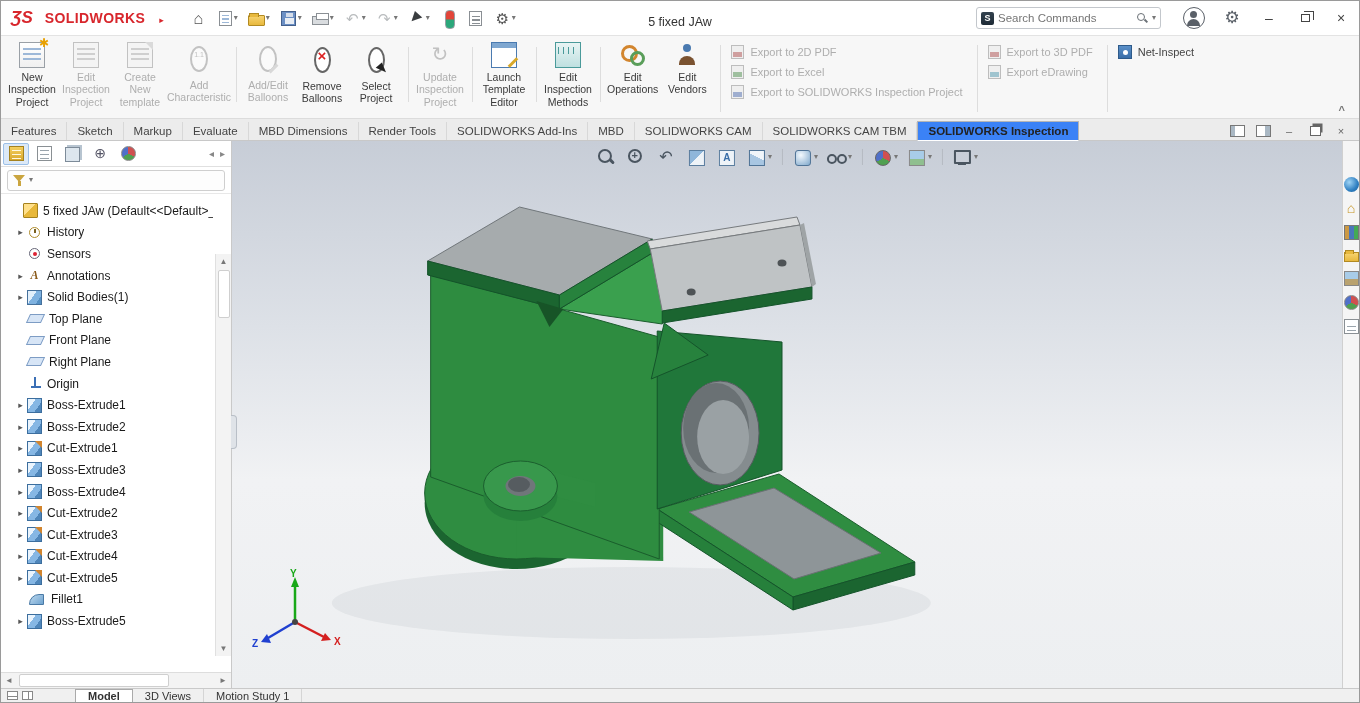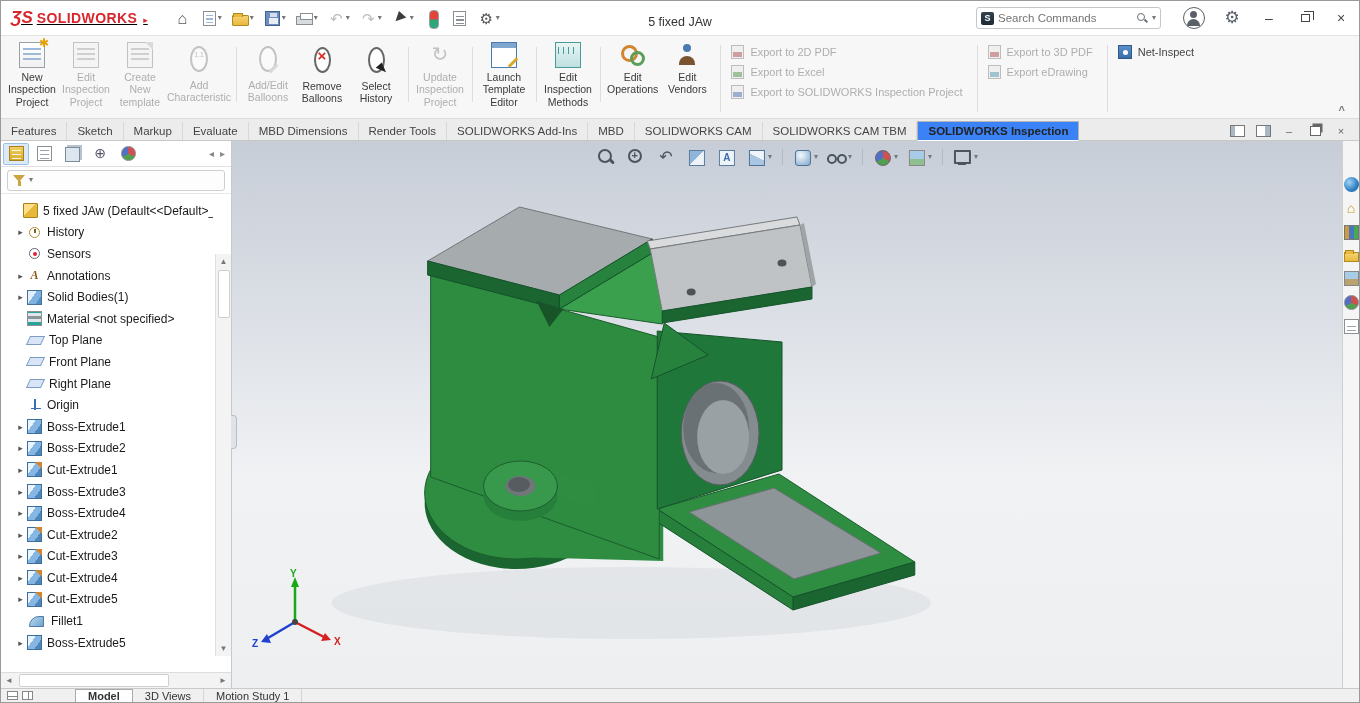--- a/index.html
+++ b/index.html
@@ -1,21 +1,21 @@
 <!DOCTYPE html>
 <html><head>
 <meta charset="utf-8">
 <style>
   * { margin:0; padding:0; box-sizing:border-box; }
   html,body { width:1360px; height:703px; overflow:hidden; font-family:"Liberation Sans", sans-serif; background:#e8e8e8; }
   .app { width:1360px; height:703px; display:flex; flex-direction:column; border:1px solid #9a9a9a; }
 
   
   .titlebar { height:35px; background:#ffffff; display:flex; align-items:center; border-bottom:1px solid #e3e3e3; position:relative; }
-  .logo { display:flex; align-items:baseline; gap:4px; padding:0 8px 0 10px;text-decoration:underline; }
+  .logo { display:flex; align-items:baseline; gap:12px; padding:0 8px 0 10px; }
   .logo-mark { color:#d8262c; font-weight:bold; font-size:17px; font-style:italic; }
   .logo-text { color:#d8262c; font-weight:bold; font-size:14px; letter-spacing:.4px; }
   .logo-caret { color:#d8262c; font-size:9px; margin-left:2px; }
   .qa-bar { display:flex; align-items:center; height:100%; margin-left:14px; gap:2px; }
   .qa { height:26px; display:flex; align-items:center; gap:1px; padding:0 4px; border-radius:2px; }
   .qico { width:17px; height:17px; position:relative; display:inline-block; }
   .caret { font-size:8px; color:#777; line-height:1; }
   .doc-title { position:absolute; left:50%; transform:translateX(-50%); font-size:12.5px; color:#333; top:14px; white-space:nowrap; }
   .tb-right { margin-left:auto; display:flex; align-items:center; height:100%; }
   .searchbox { width:185px; height:22px; border:1px solid #c3c7cc; border-radius:3px; background:#fff; display:flex; align-items:center; padding:0 4px; gap:4px; margin-right:14px; }
@@ -334,21 +334,21 @@
 
         <div class="rbtn enabled">
           <span class="ri remove-balloons-icon"></span>
           <span class="rlabel">Remove
 Balloons</span>
         </div>
 
         <div class="rbtn enabled sep">
           <span class="ri select-balloons-icon"></span>
           <span class="rlabel">Select
-History</span>
+Project</span>
         </div>
 
         <div class="rbtn disabled sep">
           <span class="ri update-inspection-project-icon"></span>
           <span class="rlabel">Update
 Inspection
 Project</span>
         </div>
 
         <div class="rbtn enabled sep">
@@ -519,25 +519,20 @@
               <span class="ti annotations-icon"></span>
               <span class="tlabel">Annotations</span>
             </div>
 
             <div class="trow">
               <span class="arrow">▸</span>
               <span class="ti solid-bodies-icon"></span>
               <span class="tlabel">Solid Bodies(1)</span>
             </div>
 
-            <div class="trow">
-              <span class="arrow"></span>
-              <span class="ti material-icon"></span>
-              <span class="tlabel">Material &lt;not specified&gt;</span>
-            </div>
 
             <div class="trow">
               <span class="arrow"></span>
               <span class="ti plane-icon"></span>
               <span class="tlabel">Top Plane</span>
             </div>
 
             <div class="trow">
               <span class="arrow"></span>
               <span class="ti plane-icon"></span>

